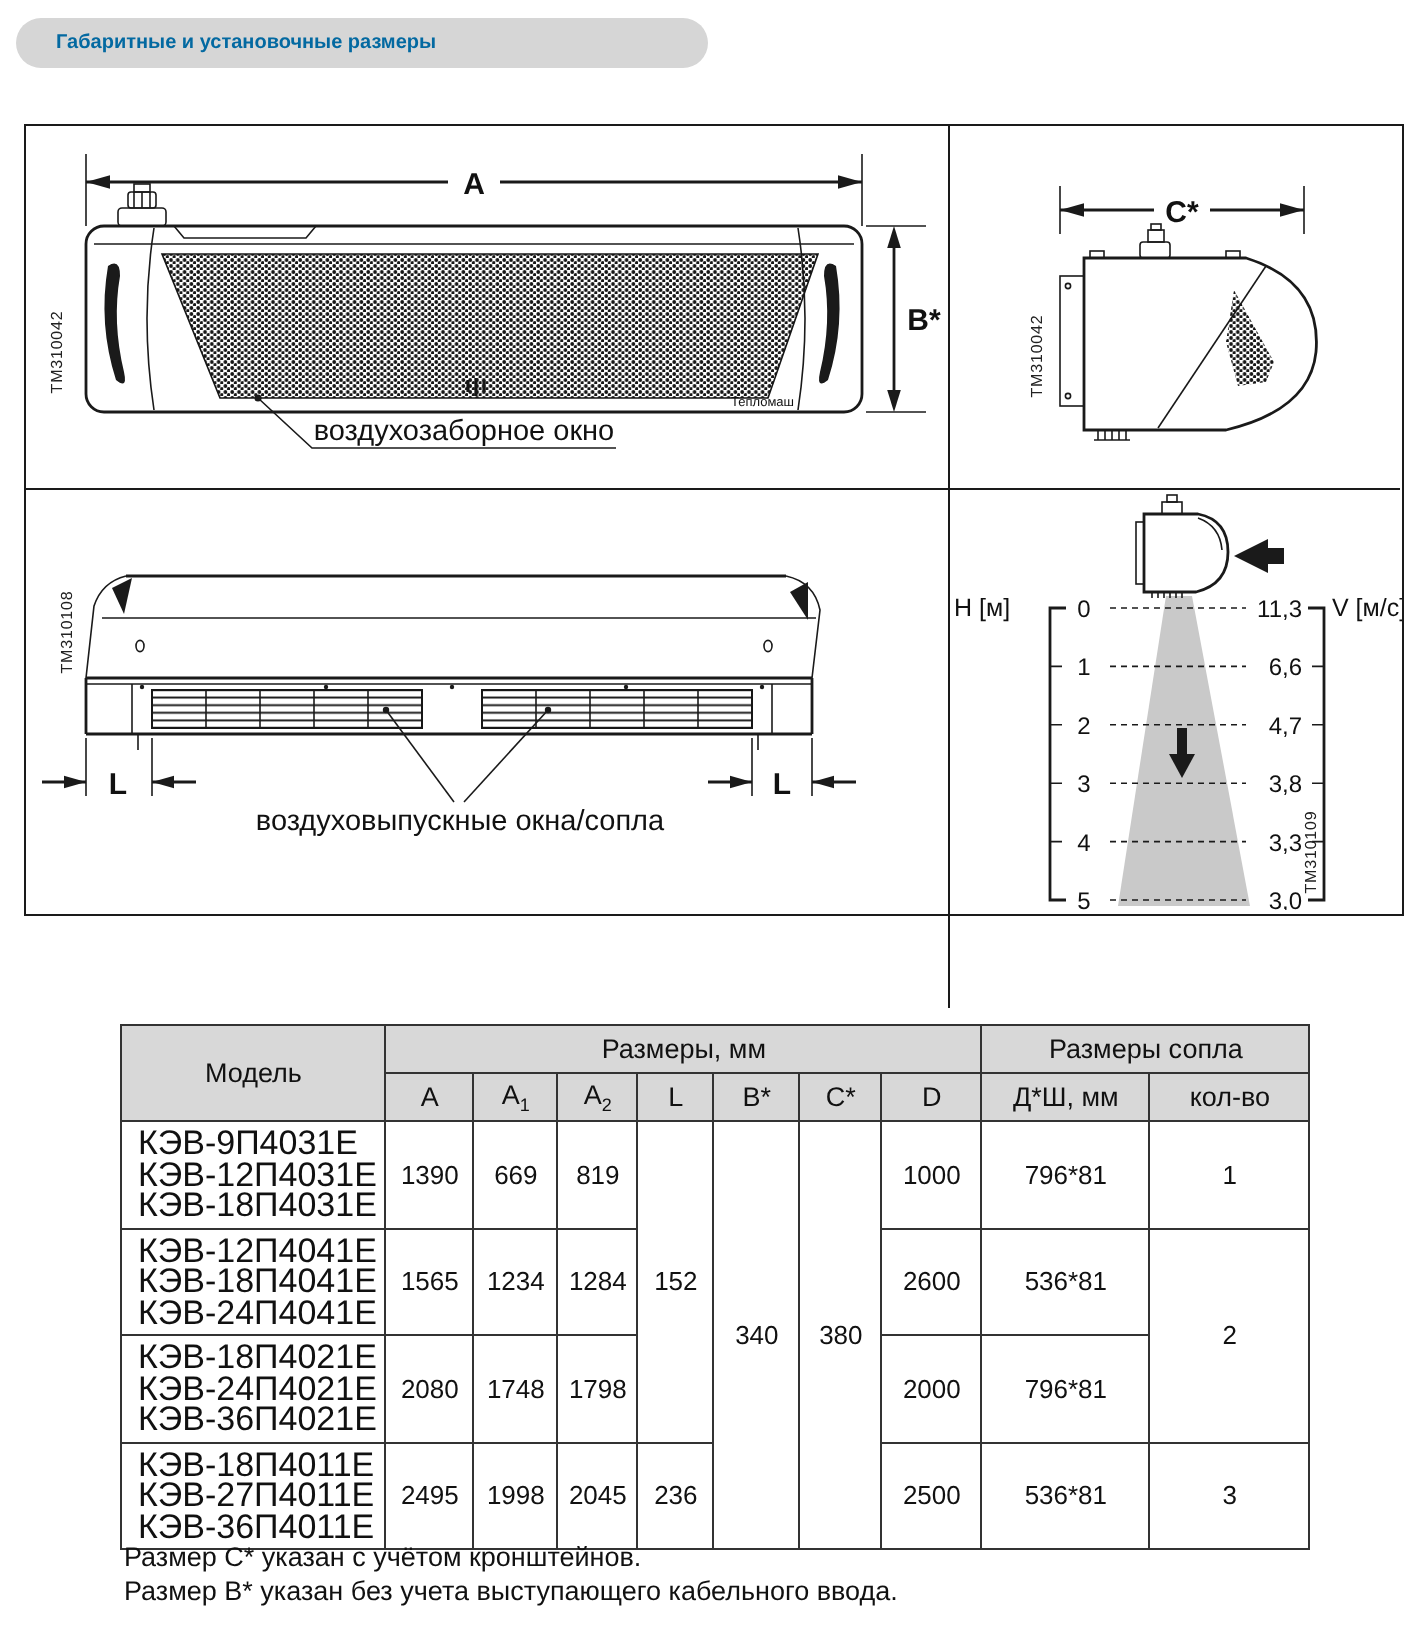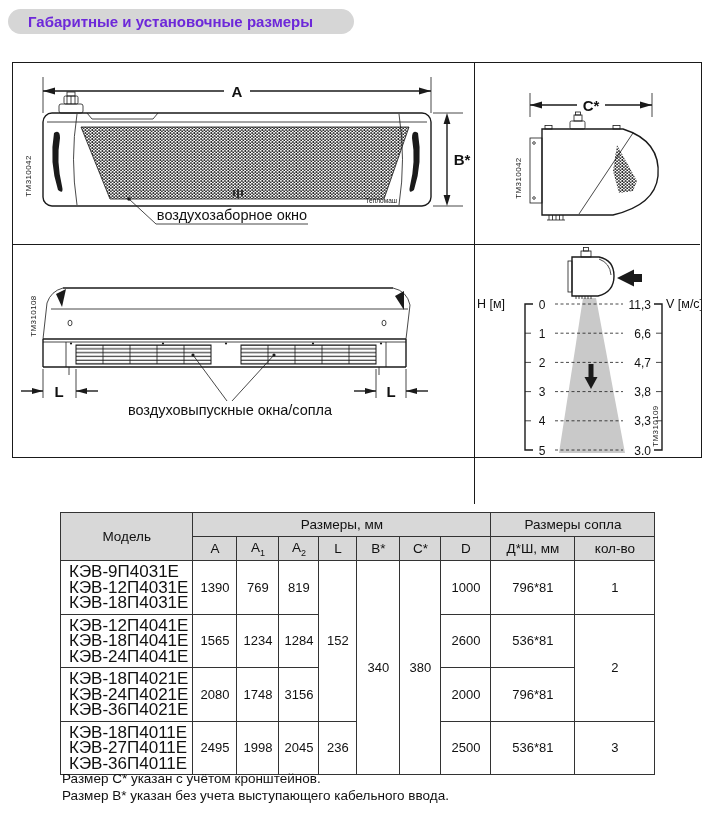--- a/index.html
+++ b/index.html
@@ -3,21 +3,21 @@
 <meta charset="utf-8">
 <style>
   html,body{margin:0;padding:0;}
   body{
     width:712px;height:815px;background:#ffffff;position:relative;
     font-family:"Liberation Sans",sans-serif;color:#111;overflow:hidden;
   }
   .title-pill{
     position:absolute;left:8px;top:9px;width:346px;height:25px;
     background:#d6d6d6;border-radius:13px;display:flex;align-items:center;
-    padding-left:20px;box-sizing:border-box;font-weight:bold;font-size:15px;color:#6d28d9;
+    padding-left:20px;box-sizing:border-box;font-weight:bold;font-size:10px;color:#0369a1;
   }
   .figure{
     position:absolute;left:12px;top:62px;width:690px;height:396px;
     border:1.5px solid #1a1a1a;box-sizing:border-box;
   }
   .panel{position:absolute;box-sizing:border-box;}
   .q1{left:0;top:0;width:461px;height:181px;}
   .q2{left:461px;top:0;width:226px;height:181px;border-left:1.5px solid #1a1a1a;}
   .q3{left:0;top:181px;width:461px;height:212px;border-top:1.5px solid #1a1a1a;}
   .q4{left:461px;top:181px;width:226px;height:260px;border-top:1.5px solid #1a1a1a;border-left:1.5px solid #1a1a1a;}
@@ -318,21 +318,21 @@
     </tr>
   </thead>
   <tbody>
     <tr>
       <td class="model">
         <div>КЭВ-9П4031Е</div>
         <div>КЭВ-12П4031Е</div>
         <div>КЭВ-18П4031Е</div>
       </td>
       <td>1390</td>
-      <td>769</td>
+      <td>669</td>
       <td>819</td>
       <td rowspan="3">152</td>
       <td rowspan="4">340</td>
       <td rowspan="4">380</td>
       <td>1000</td>
       <td>796*81</td>
       <td>1</td>
     </tr>
     <tr>
       <td class="model">
@@ -348,21 +348,21 @@
       <td rowspan="2">2</td>
     </tr>
     <tr>
       <td class="model">
         <div>КЭВ-18П4021Е</div>
         <div>КЭВ-24П4021Е</div>
         <div>КЭВ-36П4021Е</div>
       </td>
       <td>2080</td>
       <td>1748</td>
-      <td>3156</td>
+      <td>1798</td>
       <td>2000</td>
       <td>796*81</td>
     </tr>
     <tr>
       <td class="model">
         <div>КЭВ-18П4011Е</div>
         <div>КЭВ-27П4011Е</div>
         <div>КЭВ-36П4011Е</div>
       </td>
       <td>2495</td>

